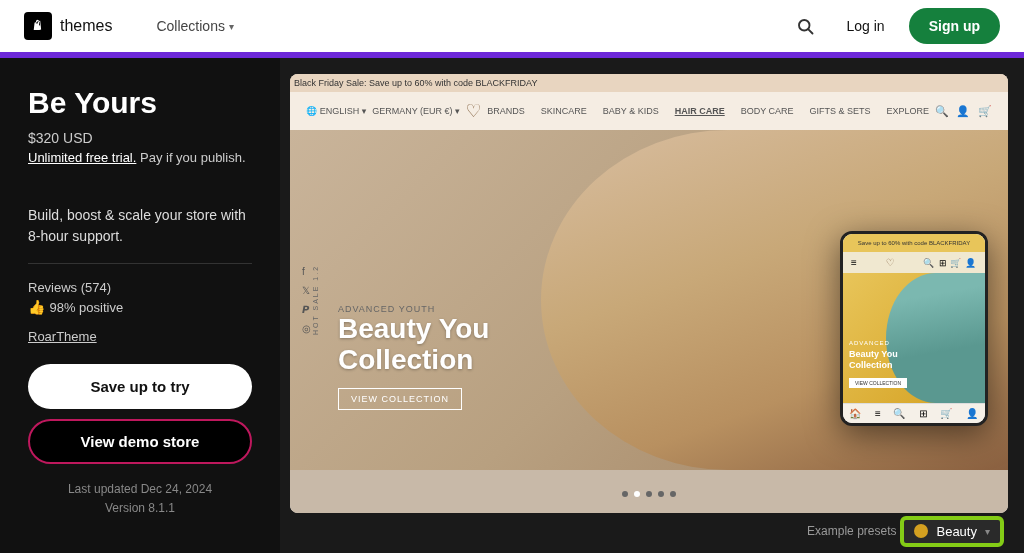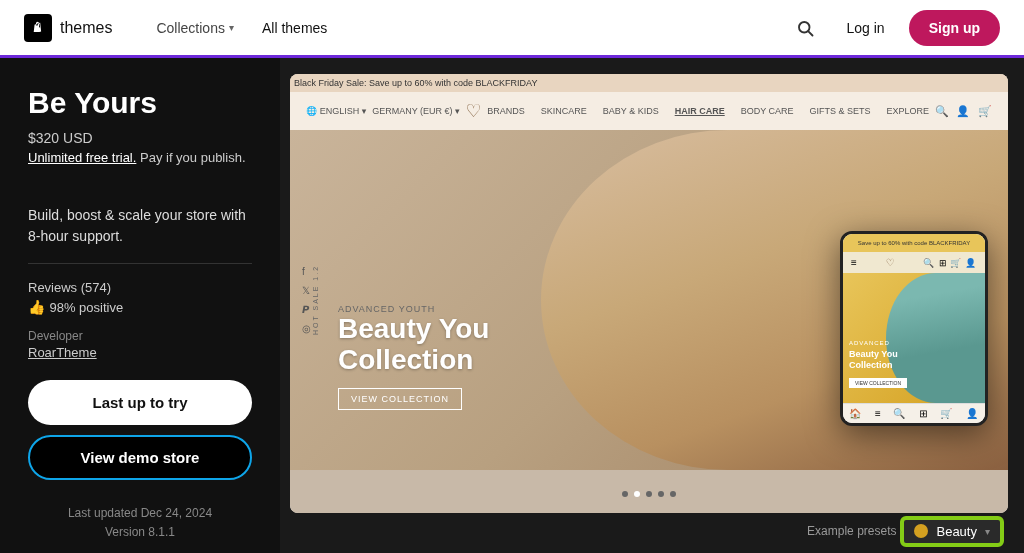--- a/index.html
+++ b/index.html
@@ -5,21 +5,21 @@
     * { box-sizing: border-box; margin: 0; padding: 0; }
     body { font-family: -apple-system, BlinkMacSystemFont, 'Segoe UI', Helvetica, Arial, sans-serif; background: #000; width: 1024px; height: 553px; overflow: hidden; }
 
     
     .navbar {
       background: #fff;
       display: flex;
       align-items: center;
       padding: 0 24px;
       height: 58px;
-      border-bottom: 3px solid #6d28d9;
+      border-bottom: 6px solid #6d28d9;
       position: relative;
       z-index: 10;
     }
     .navbar-logo {
       display: flex;
       align-items: center;
       gap: 8px;
       margin-right: 32px;
     }
     .shopify-bag-icon {
@@ -57,21 +57,21 @@
       background: none; border: none; cursor: pointer;
       display: flex; align-items: center; justify-content: center;
       width: 36px; height: 36px; border-radius: 6px;
     }
     .login-btn {
       background: none; border: none; cursor: pointer;
       font-size: 14px; color: #111; font-weight: 500; padding: 8px 12px;
       border-radius: 6px;
     }
     .signup-btn {
-      background: #be185d; color: #fff; border: none; cursor: pointer;
+      background: #15803d; color: #fff; border: none; cursor: pointer;
       font-size: 14px; font-weight: 600; padding: 10px 20px;
       border-radius: 24px;
     }
 
     
     .main-content {
       display: flex;
       height: calc(553px - 58px);
       background: #111;
     }
@@ -114,23 +114,23 @@
     }
     .developer-name {
       font-size: 13px; color: #ccc; text-decoration: underline; cursor: pointer; margin-bottom: 20px;
     }
     .btn-signup-try {
       background: #fff; color: #111; border: none; cursor: pointer;
       font-size: 15px; font-weight: 600; padding: 14px;
       border-radius: 30px; width: 100%; margin-bottom: 10px;
     }
     .btn-view-demo {
-      background: #000; color: #fff; border: 2px solid #0ea5e9; cursor: pointer;
+      background: #000; color: #fff; border: 2px solid #be185d; cursor: pointer;
       font-size: 15px; font-weight: 600; padding: 12px;
-      border-radius: 30px; width: 100%; margin-bottom: 24px;
+      border-radius: 30px; width: 100%; margin-bottom: 16px;
     }
     .meta-info {
       font-size: 12px; color: #888; text-align: center; line-height: 1.6;
     }
 
     
     .right-panel {
       flex: 1;
       background: #1a1a1a;
       padding: 16px 16px 40px 10px;
@@ -265,23 +265,20 @@
           <path d="M15.3 4.2c-.1-.1-.3-.1-.4 0l-1 .3c-.2-.5-.5-1-1-1.3C12.5 3 12.1 3 11.8 3c-.1 0-.2 0-.3.1-.1-.2-.3-.3-.5-.3-.7 0-1.3.6-1.7 1.5-.3.7-.4 1.4-.4 2l-1.5.5c-.5.2-.5.2-.6.7L5.6 18h8.4l2.7-.8L15.3 4.2zM12.2 4c.2 0 .3 0 .4.1.3.2.5.6.7 1l-2.1.6c.2-1 .6-1.7 1-1.7zm-.4.4c-.2.4-.4 1-.5 1.7l-1.2.4c.3-.9.8-1.8 1.7-2.1zm1.8 1.1l.7-.2.9 5.4-1.6.5V5.5zm-1.5.4l-.2 1.8-1.5.4.3-1.8 1.4-.4zm-1.7.5L10 8.2 8.8 8.5l.3-1.7 1.3-.4z"></path>
         </svg>
     </div>
     <span class="navbar-logo-text">themes</span>
   </div>
 
   <div class="navbar-nav">
     <div class="nav-item">
       <span>Collections</span>
       <span class="nav-chevron">▾</span>
-    </div>
-    <div class="nav-item nav-item-active">
-      <span>All themes</span>
     </div>
   </div>
 
   <div class="navbar-right">
     <button class="search-icon-btn">
       <svg width="18" height="18" viewBox="0 0 24 24" fill="none" stroke="#333" stroke-width="2.5" stroke-linecap="round" stroke-linejoin="round">
         <circle cx="11" cy="11" r="7"></circle>
           <line x1="16.5" y1="16.5" x2="22" y2="22"></line>
       </svg>
     </button>
@@ -298,23 +295,22 @@
     <p class="free-trial-link">
       <u>Unlimited free trial.</u><span> Pay if you publish.</span>
     </p>
     <p class="description">Build, boost &amp; scale your store with 8-hour support.</p>
     <hr class="divider">
     <p class="reviews">Reviews (574)</p>
     <p class="reviews-positive">
       <span class="thumb-icon">👍</span>
       <span>98% positive</span>
     </p>
-    <p class="developer-label">Developer</p>
     <p class="developer-name">RoarTheme</p>
-    <button class="btn-signup-try">Last up to try</button>
+    <button class="btn-signup-try">Save up to try</button>
     <button class="btn-view-demo">View demo store</button>
     <div class="meta-info">
       <div>Last updated Dec 24, 2024</div>
       <div>Version 8.1.1</div>
     </div>
   </div>
 
   <div class="right-panel">
     <div class="preview-container">
       <div class="store-preview">

